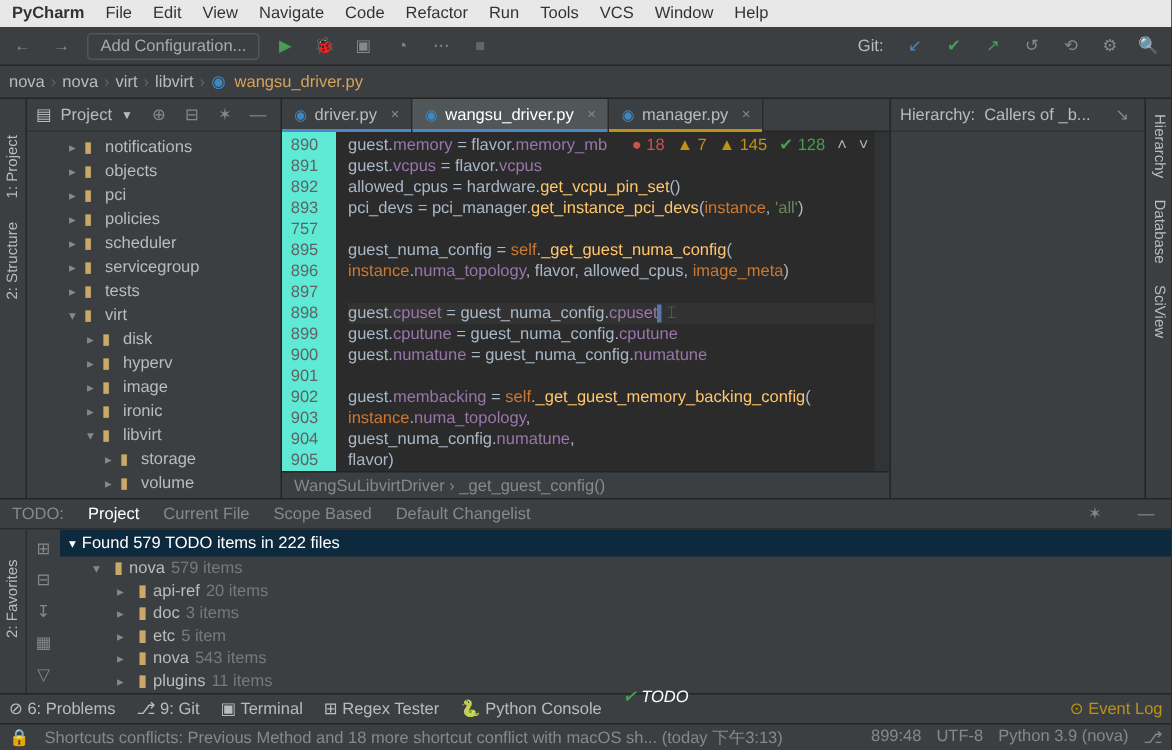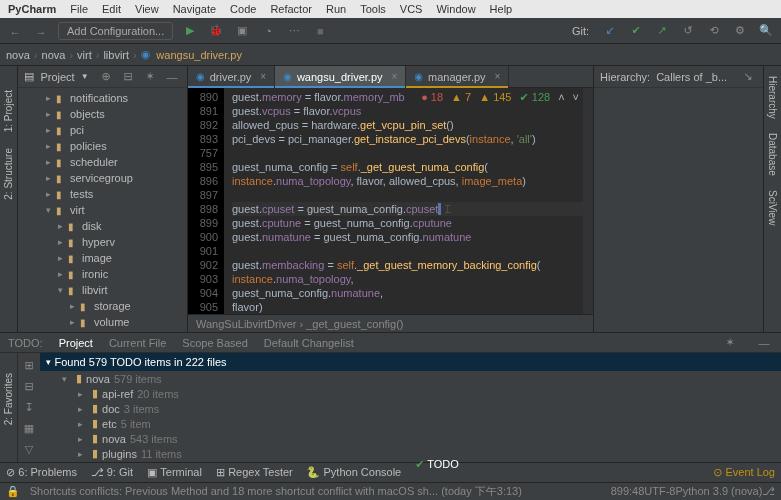--- a/index.html
+++ b/index.html
@@ -28,21 +28,21 @@
 .tree-item .chev { width:10px; color:#888; font-size:9px; }
 .tree-item .fico { width:14px; color:#c9a86a; font-size:10px; }
 .editor-zone { flex:1; display:flex; flex-direction:column; min-width:0; }
 .tabs { height:22px; background:#3c3f41; border-bottom:1px solid #242424; display:flex; align-items:stretch; }
 .tab { display:flex; align-items:center; padding:0 8px; gap:5px; color:#bbb; border-right:1px solid #2b2b2b; position:relative; }
 .tab.active { background:#515658; color:#fff; }
 .tab .dot { color:#3c88c3; font-size:10px; }
 .tab .close { color:#888; margin-left:4px; font-size:10px; }
 .tab .pin { position:absolute; bottom:-1px; left:0; right:0; height:2px; }
 .editor-row { flex:1; display:flex; min-height:0; }
-.gutter { width:36px; background:#000000; color:#606366; text-align:right; padding:2px 6px 2px 0; font-family:Menlo,Consolas,monospace; font-size:10.5px; line-height:14px; }
+.gutter { width:36px; background:#5eead4; color:#606366; text-align:center; padding:2px 6px 2px 0; font-family:Menlo,Consolas,monospace; font-size:10.5px; line-height:14px; }
 .code { flex:1; background:#2b2b2b; color:#a9b7c6; font-family:Menlo,Consolas,monospace; font-size:10.5px; line-height:14px; padding:2px 0 2px 8px; position:relative; overflow:hidden; }
 .code .hl { background:#323232; display:block; }
 .kw-mem { color:#9876aa; }
 .kw-self { color:#cc7832; }
 .kw-str { color:#6a8759; }
 .kw-fn { color:#ffc66d; }
 .status-strip { position:absolute; top:2px; right:4px; display:flex; gap:8px; align-items:center; font-size:10px;margin-left:47px; }
 .status-strip .err { color:#c75450; }
 .status-strip .warn { color:#be9117; }
 .status-strip .ok { color:#499c54; }
@@ -62,23 +62,23 @@
 .todo-tabs .sel { color:#fff; }
 .todo-body { height:110px; background:#3c3f41; display:flex; border-top:1px solid #2b2b2b; }
 .todo-rail { width:18px; background:#3c3f41; border-right:1px solid #2b2b2b; display:flex; flex-direction:column; align-items:center; padding-top:20px; gap:6px; }
 .todo-rail .vlabel { writing-mode:vertical-rl; transform:rotate(180deg); color:#bbb; font-size:10px; }
 .todo-tools { width:22px; display:flex; flex-direction:column; gap:4px; padding:4px 0; align-items:center; }
 .todo-list { flex:1; overflow:auto; }
 .todo-head { background:#0d293e; color:#fff; height:18px; display:flex; align-items:center; padding:0 6px; }
 .todo-item { display:flex; align-items:center; height:15px; padding-left:6px; color:#bbb; gap:4px; }
 .todo-item .cnt { color:#787878; }
 .bottom-tabs { height:20px; background:#3c3f41; border-top:1px solid #242424; display:flex; align-items:center; padding:0 6px; gap:14px; color:#bbb; font-size:10.5px; }
-.bottom-tabs .sel { color:#fff; border-bottom:2px solid #4a88c7; padding-bottom:14px; }
+.bottom-tabs .sel { color:#fff; border-bottom:2px solid #4a88c7; padding-bottom:14px;font-style:italic; }
 .statusbar { height:18px; background:#3c3f41; border-top:1px solid #242424; display:flex; align-items:center; padding:0 6px; color:#888; font-size:10px; gap:10px; }
-.statusbar .right { margin-left:auto; display:flex; }
+.statusbar .right { margin-left:auto; display:flex; gap:10px; }
 .event-log { color:#be9117; margin-left:auto; }
 </style>
 </head>
 <body>
 
 <div class="menubar">
   <span class="app">PyCharm</span>
   <span>File</span>
   <span>Edit</span>
   <span>View</span>

